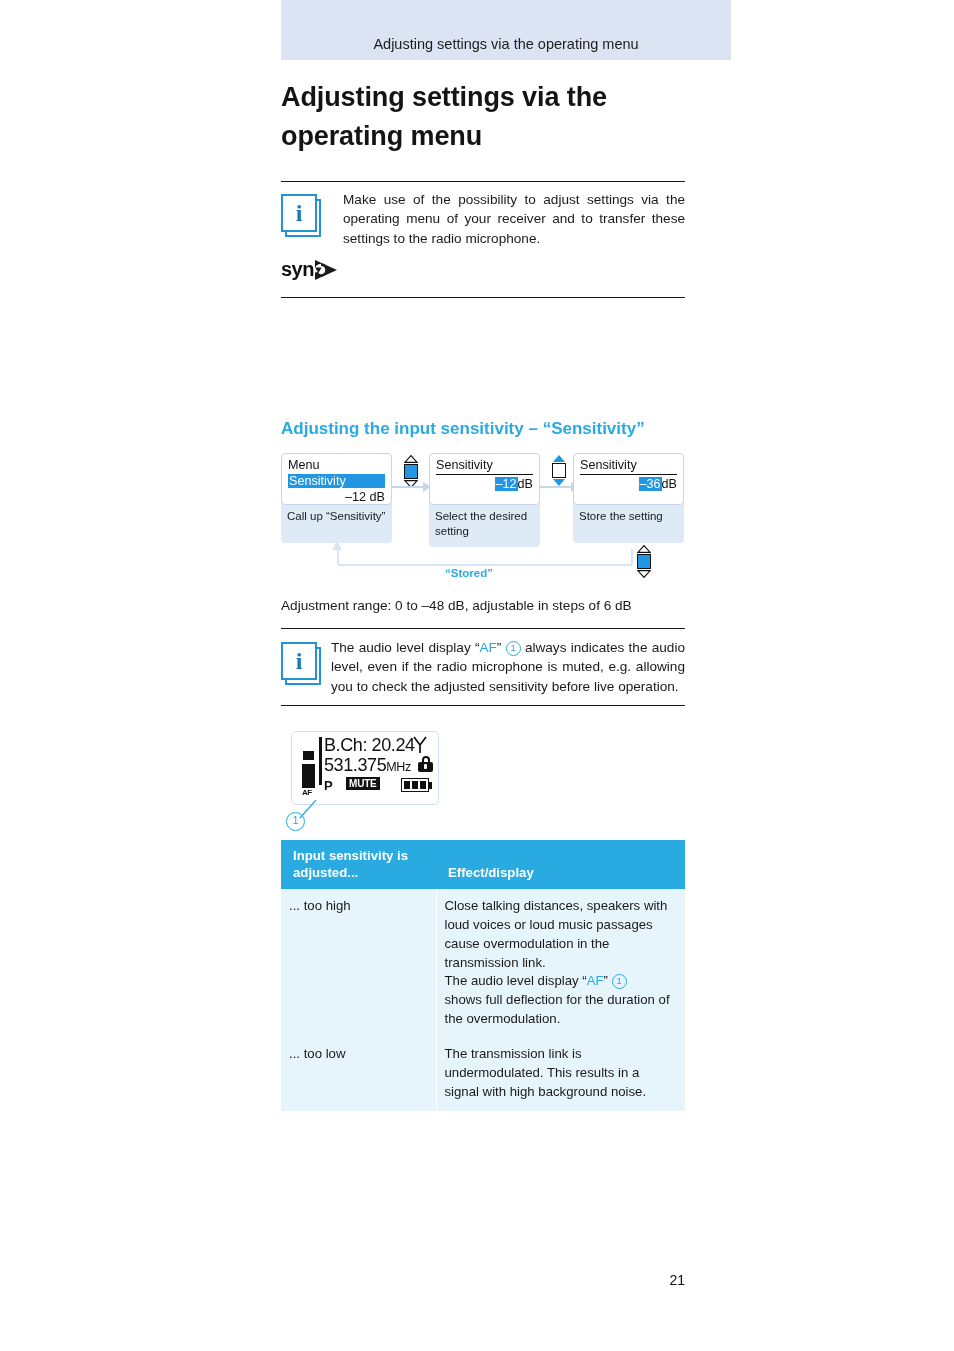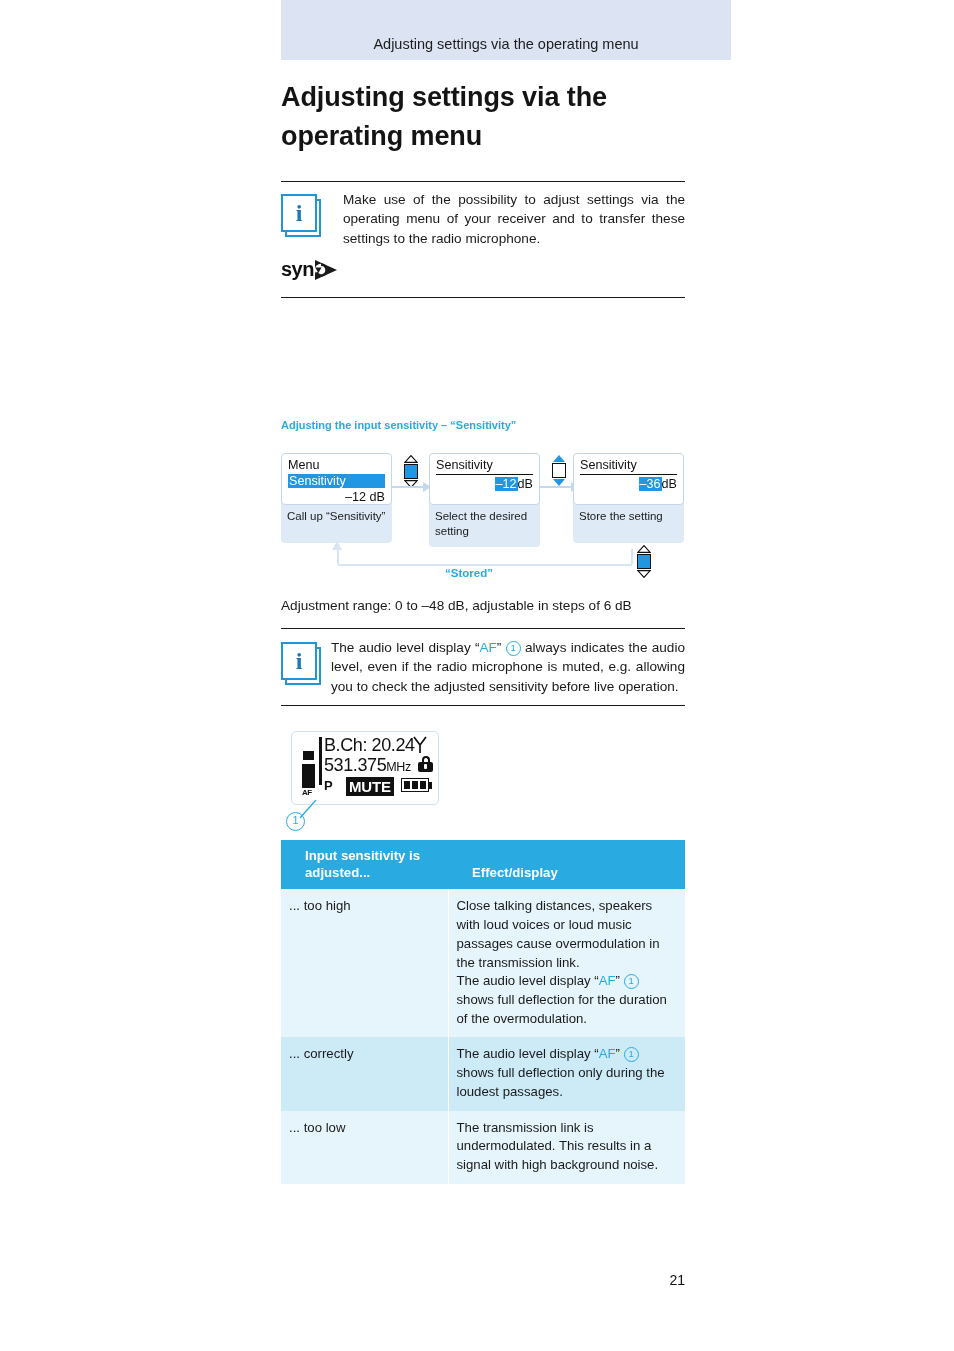--- a/index.html
+++ b/index.html
@@ -70,21 +70,21 @@
   .icon-sync .tri{margin-left:-2px;}
 
   
   .h2{
     position:absolute;left:281px;top:371px;width:430px;
     font-size:17.5px;font-weight:bold;color:#141414;
   }
   .h2 .accent{color:#29abe2;}
   .h3{
     position:absolute;left:281px;top:419px;width:430px;
-    font-size:11px;font-weight:bold;color:#29abe2;
+    font-size:17px;font-weight:bold;color:#29abe2;
   }
 
   
   .diagram{position:absolute;left:281px;top:453px;width:410px;height:135px;}
   .mbox{position:absolute;width:111px;}
   .mbox .lcd{
     background:#ffffff;border:1px solid #c6d6ea;border-radius:4px;
     height:52px;box-sizing:border-box;padding:4px 6px 0 6px;
     font-family:"Liberation Sans",sans-serif;
     position:relative;z-index:2;
@@ -171,21 +171,21 @@
     color:#111;letter-spacing:-0.5px;
   }
   .vrule{position:absolute;left:17px;top:0px;width:2.6px;height:48px;background:#111;}
   .l1{position:absolute;left:22px;top:-2px;font-size:18px;letter-spacing:-0.4px;color:#111;
       font-family:"Liberation Sans",sans-serif;}
   .l2{position:absolute;left:22px;top:18px;font-size:18px;letter-spacing:-0.4px;color:#111;}
   .mhz{font-size:12.5px;}
   .l3{position:absolute;left:22px;top:41px;font-size:13px;font-weight:bold;color:#111;}
   .mutebadge{
     position:absolute;left:44px;top:40px;background:#111;color:#fff;
-    font-size:15px;font-weight:bold;padding:1px 3px;letter-spacing:-0.2px;
+    font-size:10px;font-weight:bold;padding:1px 3px;letter-spacing:-0.2px;
   }
   .batt{position:absolute;left:99px;top:41px;width:32px;height:14px;}
   .batt .body{position:absolute;left:0;top:0;width:28px;height:14px;border:1.6px solid #111;box-sizing:border-box;}
   .batt .cap{position:absolute;left:28px;top:3.5px;width:3px;height:7px;background:#111;}
   .batt .cell{position:absolute;top:3px;width:6px;height:8px;background:#111;}
   .ant{position:absolute;left:110px;top:-1px;font-size:15px;color:#111;}
   .lock{position:absolute;left:116px;top:19px;width:15px;height:16px;}
   .lock .shackle{
     position:absolute;left:3.5px;top:0px;width:8px;height:8px;
     border:2px solid #111;border-bottom:none;border-radius:4px 4px 0 0;box-sizing:border-box;
@@ -199,21 +199,21 @@
     font-size:11px;text-align:center;line-height:15px;
   }
 
   
   .tbl{
     position:absolute;left:281px;top:840px;width:404px;
     border-collapse:collapse;table-layout:fixed;
   }
   .tbl th{
     background:#29abe2;color:#ffffff;font-size:13.2px;font-weight:bold;
-    text-align:left;vertical-align:bottom;padding:7px 8px 8px 24px;
+    text-align:left;vertical-align:bottom;padding:7px 8px 8px 12px;
     line-height:1.3;
   }
   .tbl th.c1{width:135px;}
   .tbl td{
     font-size:13.2px;line-height:1.42;color:#1a1a1a;
     padding:8px 8px 9px 8px;vertical-align:top;
   }
   .tbl tr.r-a td{background:#e6f4fb;}
   .tbl tr.r-b td{background:#cdeaf7;}
   .tbl td.c1{width:135px;border-right:1px solid #ffffff;}
@@ -403,25 +403,20 @@
         <th>Effect/display</th>
       </tr>
     </thead>
     <tbody>
       <tr class="r-a">
         <td class="c1">... too high</td>
         <td><span style="white-space:pre-line;">Close talking distances, speakers with loud voices or loud music passages cause overmodulation in the transmission link.
 The audio level display “</span><span class="accent-txt">AF</span><span>” </span><span class="circ1">1</span><span style="white-space:pre-line;">
 shows full deflection for the duration of the overmodulation.</span></td>
       </tr>
-      <tr class="r-b">
-        <td class="c1">... correctly</td>
-        <td><span style="white-space:pre-line;">The audio level display “</span><span class="accent-txt">AF</span><span>” </span><span class="circ1">1</span><span style="white-space:pre-line;">
-shows full deflection only during the loudest passages.</span></td>
-      </tr>
       <tr class="r-a">
         <td class="c1">... too low</td>
         <td><span style="white-space:pre-line;">The transmission link is undermodulated. This results in a signal with high background noise.</span></td>
       </tr>
     </tbody>
   </table>
 
   <div class="pageno">21</div>
 
 </div>

